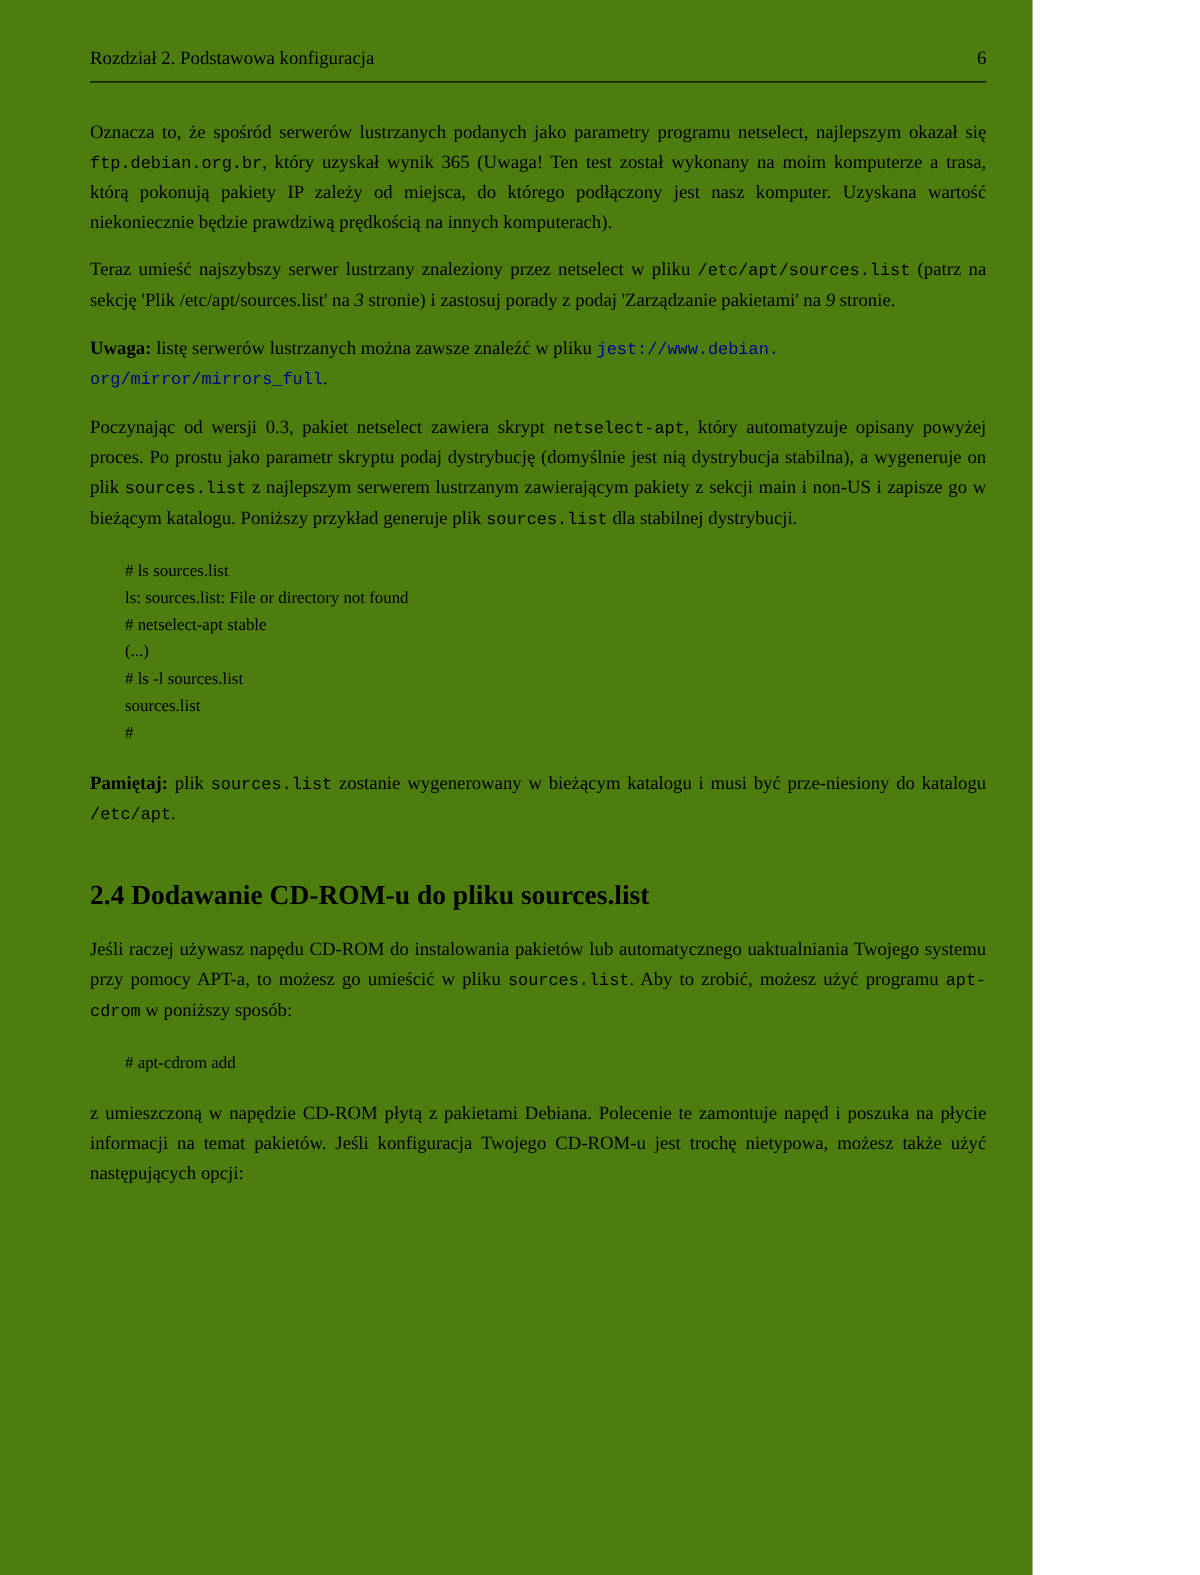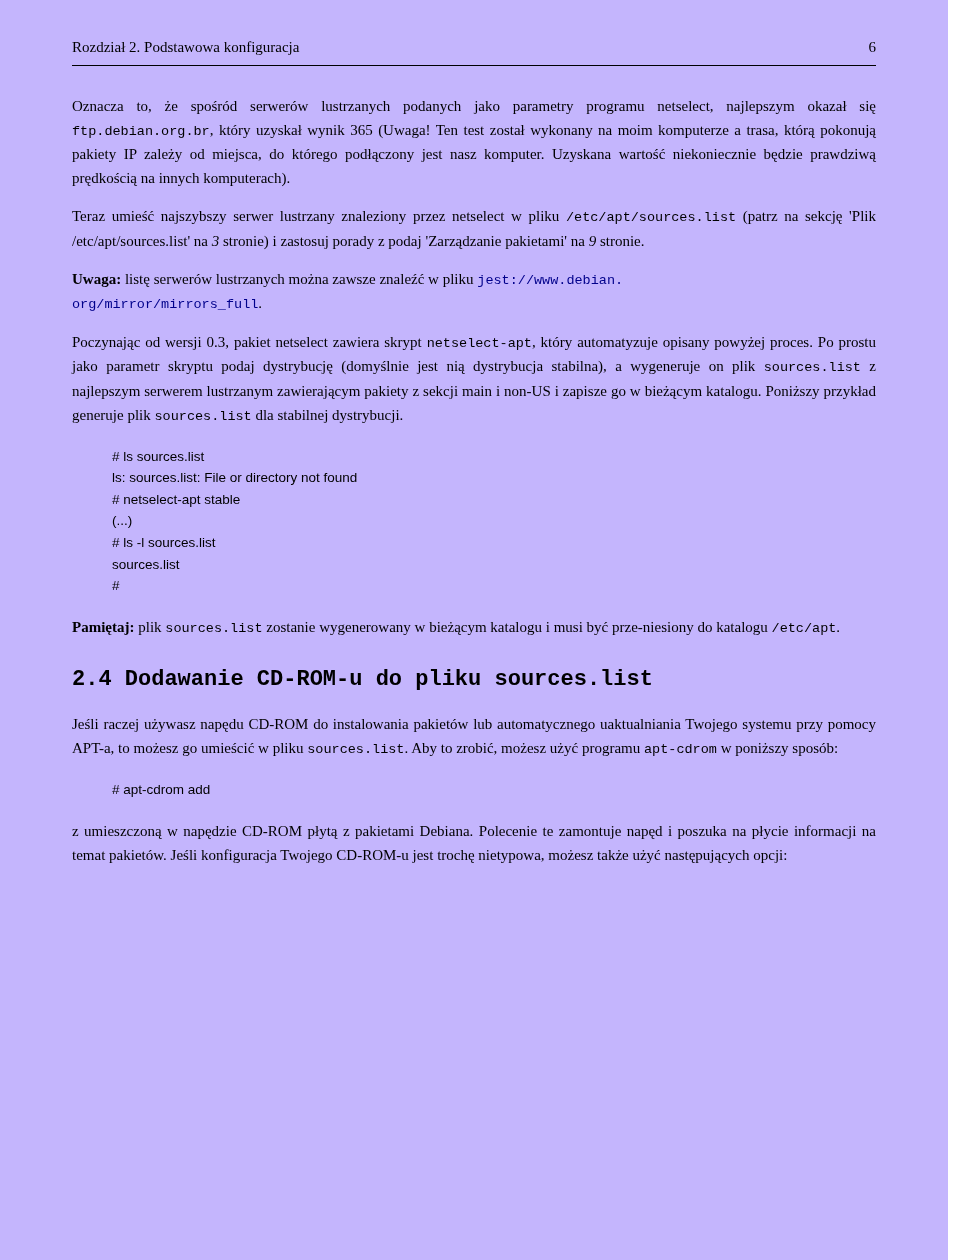--- a/index.html
+++ b/index.html
@@ -8,24 +8,24 @@
       box-sizing: border-box;
     }
     body {
       background: #fff;
       color: #000;
       font-family: 'Times New Roman', Times, serif;
       font-size: 15px;
       line-height: 1.5;
     }
     .page {
-      width: 948px;
+      width: 826px;
       min-height: 1260px;
-      padding: 36px 72px 48px 72px;
-      background: #c4b5fd;
+      padding: 36px 37px 48px 72px;
+      background: #4d7c0f;
       position: relative;
     }
     .header {
       display: flex;
       justify-content: space-between;
       align-items: baseline;
       border-bottom: 1px solid #000;
       padding-bottom: 6px;
       margin-bottom: 28px;
     }
@@ -41,32 +41,31 @@
       margin-bottom: 14px;
       text-align: justify;
       font-size: 15px;
       line-height: 1.6;
     }
     .paragraph code, .inline-code {
       font-family: 'Courier New', Courier, monospace;
       font-size: 13.5px;
     }
     .code-block {
-      font-family: Liberation Sans, sans-serif;
+      font-family: Liberation Serif, serif;
       font-size: 13.5px;
-      margin: 18px 0 18px 40px;
+      margin: 18px 0 18px 28px;
       line-height: 1.6;
       white-space: pre;
     }
     .section-heading {
       font-size: 22px;
       font-weight: bold;
-      margin-top: 24px;
+      margin-top: 35px;
       margin-bottom: 16px;
-      font-family: Liberation Mono, monospace;
     }
     .section-number {
       font-size: 22px;
       font-weight: bold;
     }
     .link-blue {
       color: #00008B;
       font-family: 'Courier New', Courier, monospace;
       font-size: 13.5px;
     }

